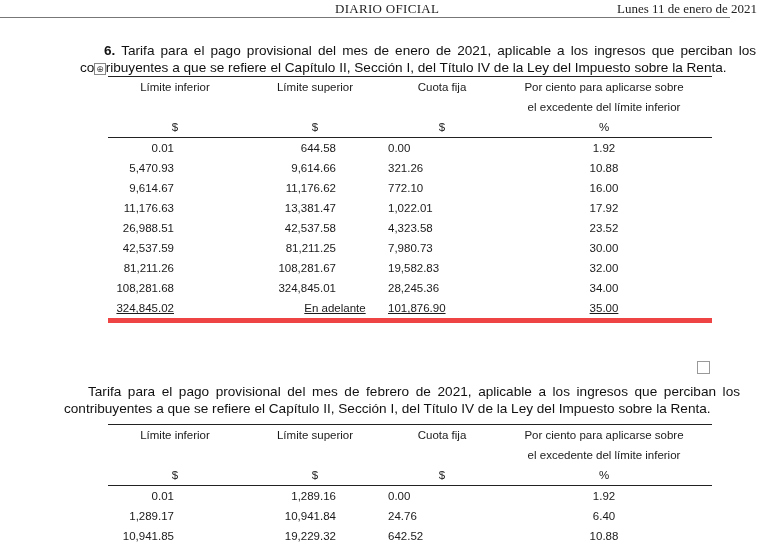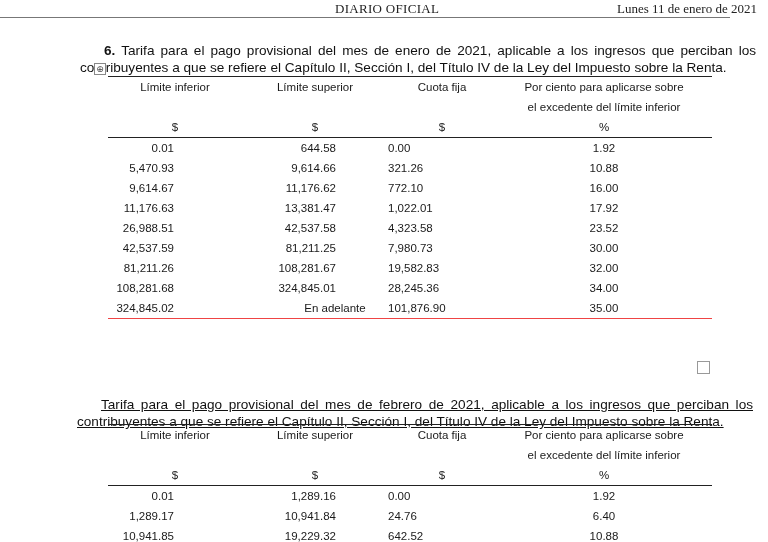--- a/index.html
+++ b/index.html
@@ -17,21 +17,21 @@
   table.tarifa th { font-weight: normal; padding: 0; height: 20px; }
   table.tarifa thead tr.h1 th { border-top: 1.5px solid #222; vertical-align: middle; }
   table.tarifa thead tr.h3 th { border-bottom: 1px solid #222; }
   table.tarifa td { padding: 0; height: 20px; }
   .c1 { width: 134px; } .c2 { width: 146px; } .c3 { width: 108px; } .c4 { width: 216px; }
   td.r1 { text-align: right; padding-right: 68px !important; }
   td.r2 { text-align: right; padding-right: 52px !important; }
   td.r3 { text-align: left; padding-right: 34px !important; }
   td.r4 { text-align: center; }
   td.adel { text-align: center; padding-left: 40px !important; }
-  table.tarifa tbody tr.last td { border-bottom: 1px solid #ef4444; }
+  table.tarifa tbody tr.last td { border-bottom: 5px solid #ef4444; text-decoration: underline; }
 </style>
 </head>
 <body>
 
 <div class="header">
   <span class="journal">DIARIO OFICIAL</span>
   <span class="date">Lunes 11 de enero de 2021</span>
   <div class="rule"></div>
 </div>
 
@@ -113,21 +113,21 @@
         <td class="r1">324,845.02</td>
         <td class="adel">En adelante</td>
         <td class="r3">101,876.90</td>
         <td class="r4">35.00</td>
       </tr>
   </tbody>
 </table>
 
 <div class="resize-handle"></div>
 
-<p class="para" style="top:383px; margin:13px;text-decoration:underline;"><span class="indent"></span><span>Tarifa para el pago provisional del mes de febrero de 2021, aplicable a los ingresos que perciban los contribuyentes a que se refiere el Capítulo II, Sección I, del Título IV de la Ley del Impuesto sobre la Renta.</span></p>
+<p class="para" style="top:383px; margin:0;"><span class="indent"></span><span>Tarifa para el pago provisional del mes de febrero de 2021, aplicable a los ingresos que perciban los contribuyentes a que se refiere el Capítulo II, Sección I, del Título IV de la Ley del Impuesto sobre la Renta.</span></p>
 
 <table class="tarifa" style="top:424px;">
   <thead>
     <tr class="h1">
       <th class="c1">Límite inferior</th>
       <th class="c2">Límite superior</th>
       <th class="c3">Cuota fija</th>
       <th class="c4">Por ciento para aplicarse sobre</th>
     </tr>
     <tr class="h2">

